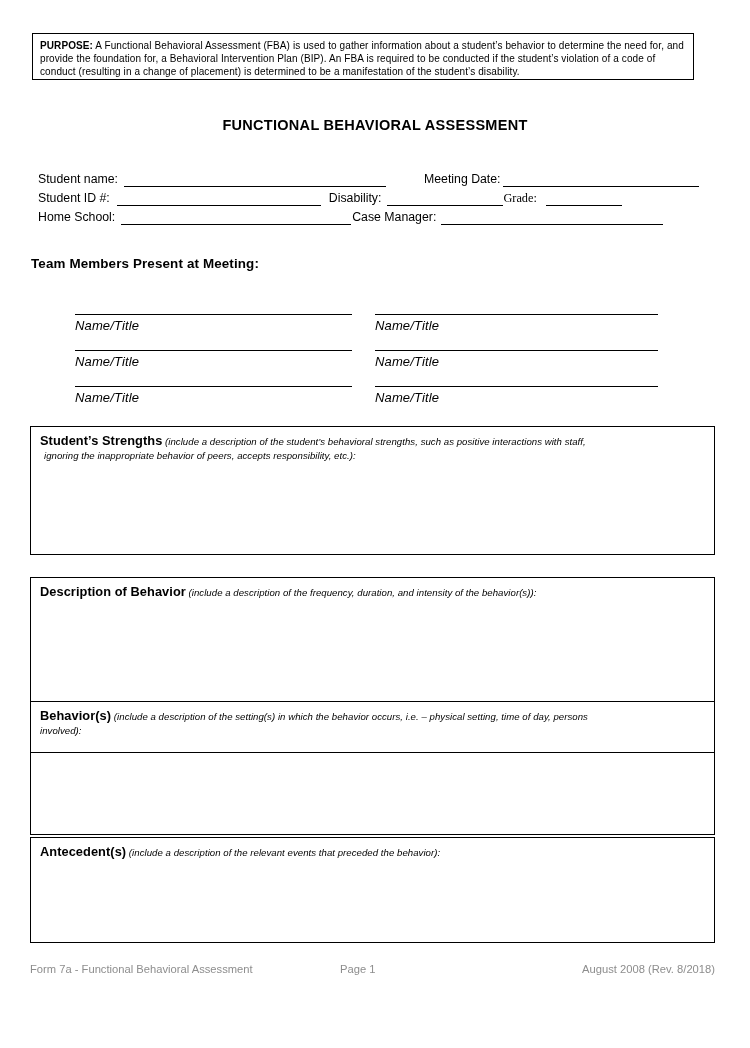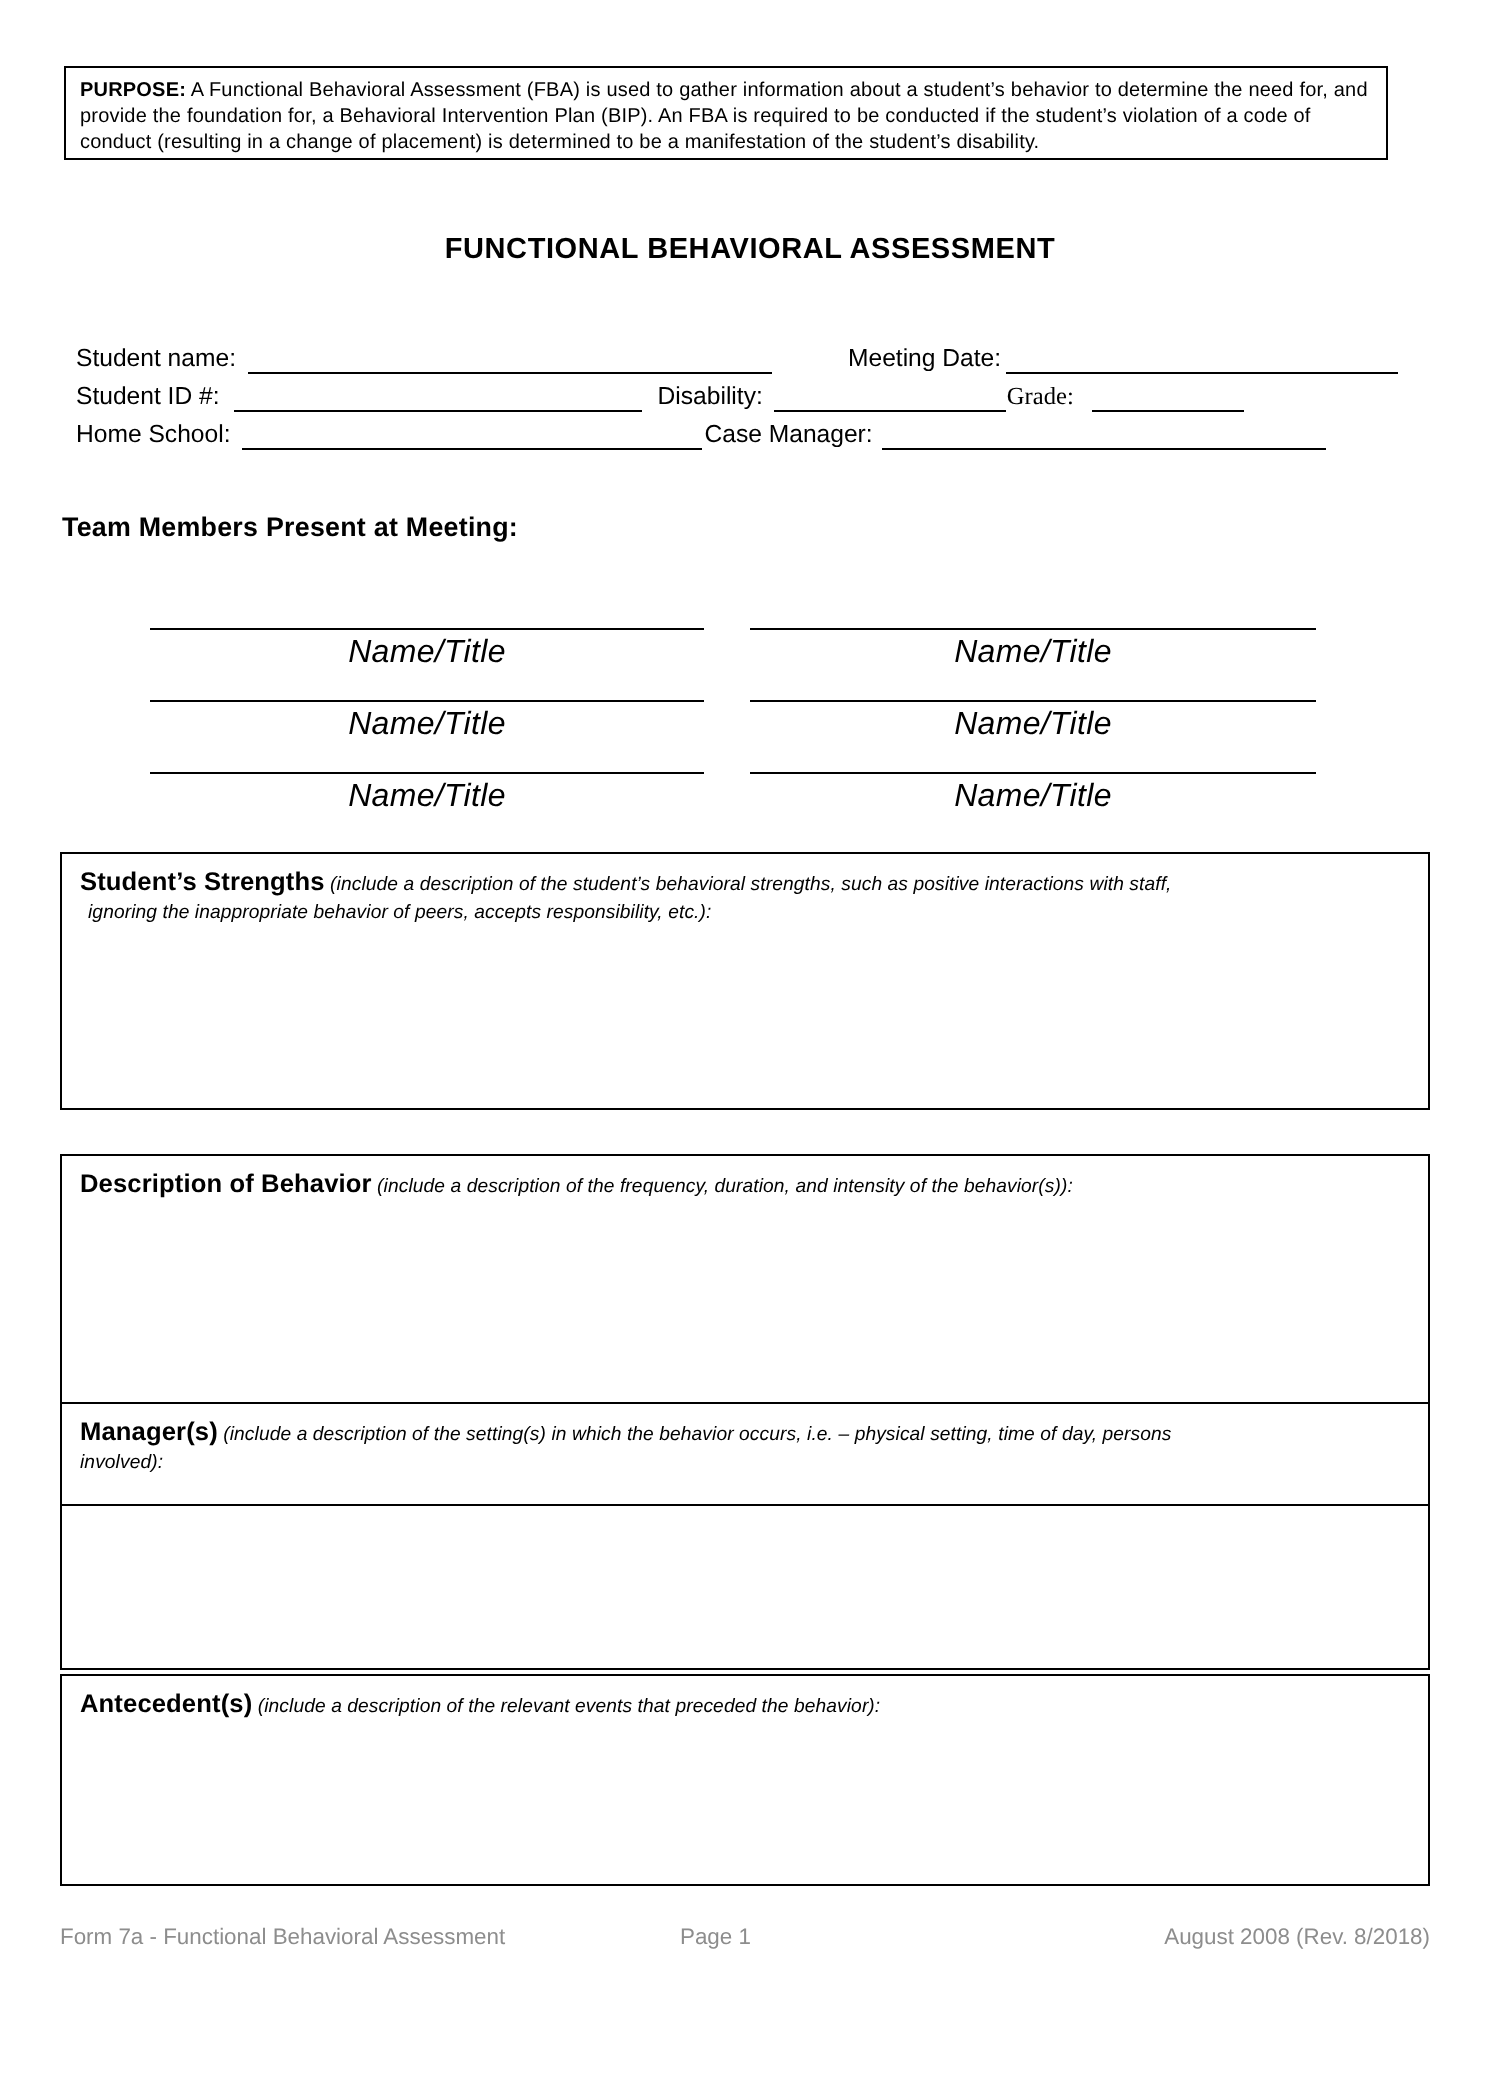--- a/index.html
+++ b/index.html
@@ -87,23 +87,23 @@
     letter-spacing: 0.01em;
   }
 
   .nt-line {
     position: absolute;
     border-bottom: 1px solid #000;
     height: 0;
   }
   .nt-caption {
     position: absolute;
-    font-size: 16px;
+    font-size: 13px;
     font-style: italic;
-    text-align: center;
+    text-align: left;
     letter-spacing: 0.01em;
   }
 
   
   .section-box {
     position: absolute;
     left: 30px;
     width: 685px;
     border: 1px solid #000;
     box-sizing: border-box;
@@ -206,21 +206,21 @@
 
   <div class="section-box" id="box-strengths">
     <div class="section-head"><span class="sec-title">Student’s Strengths</span><span class="sec-hint"> (include a description of the student’s behavioral strengths, such as positive interactions with staff,</span><span class="sec-hint sec-hint-indent">ignoring the inappropriate behavior of peers, accepts responsibility, etc.):</span></div>
   </div>
 
   <div class="section-box" id="box-behavior">
     <div class="section-head"><span class="sec-title">Description of Behavior</span><span class="sec-hint"> (include a description of the frequency, duration, and intensity of the behavior(s)):</span></div>
   </div>
 
   <div class="section-box" id="box-settings">
-    <div class="section-head"><span class="sec-title">Manager(s)</span><span class="sec-hint"> (include a description of the setting(s) in which the behavior occurs, i.e. – physical setting, time of day, persons</span><span class="sec-hint sec-hint-block">involved):</span></div>
+    <div class="section-head"><span class="sec-title">Behavior(s)</span><span class="sec-hint"> (include a description of the setting(s) in which the behavior occurs, i.e. – physical setting, time of day, persons</span><span class="sec-hint sec-hint-block">involved):</span></div>
   </div>
 
   <div class="section-box" id="box-antecedents">
     <div class="section-head"><span class="sec-title">Antecedent(s)</span><span class="sec-hint"> (include a description of the relevant events that preceded the behavior):</span></div>
   </div>
 
   <div class="footer">
     <span class="f-left">Form 7a - Functional Behavioral Assessment</span>
     <span class="f-center">Page 1</span>
     <span class="f-right">August 2008 (Rev. 8/2018)</span>

